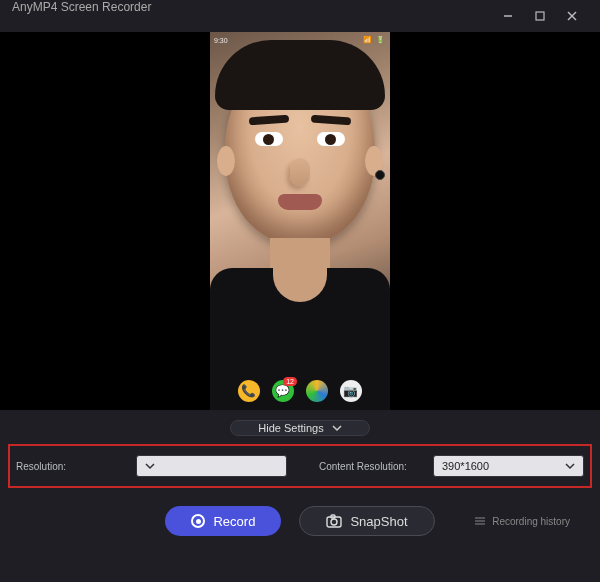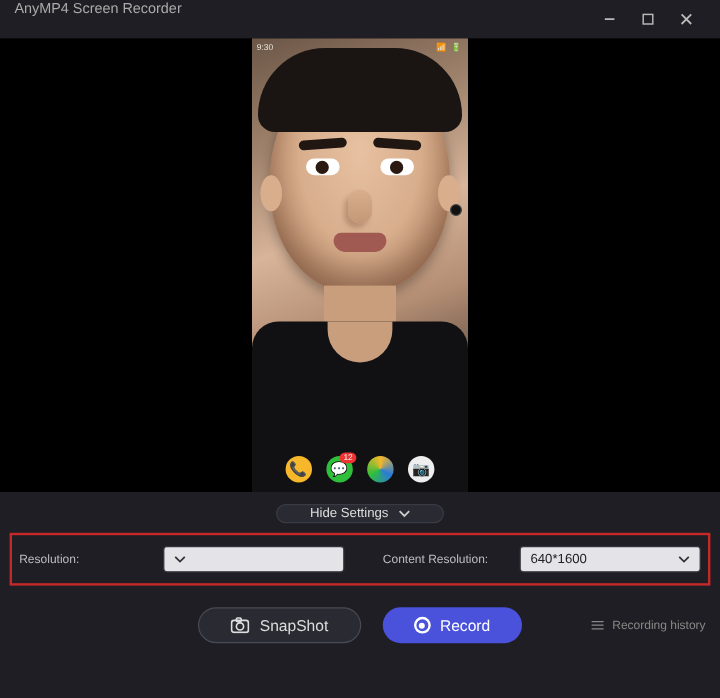--- a/index.html
+++ b/index.html
@@ -51,21 +51,21 @@
 .spacer-mid { width:16px; }
 .settings-row.row2 { width: 58%; }
 
 .action-bar { display:flex; align-items:center; justify-content:center; gap:18px; margin-top:16px; position:relative; height:34px; }
 .btn { height:30px; border-radius:15px; display:flex; align-items:center; justify-content:center; gap:8px; font-size:13px; cursor:pointer; padding:0 26px; }
 .btn-record { background:#4a52dc; color:#fff; font-weight:500; }
 .btn-record .rec-icon{width:14px;height:14px;border:2px solid #fff;border-radius:50%;display:flex;align-items:center;justify-content:center;}
 .btn-record .rec-icon::after{content:"";width:5px;height:5px;background:#fff;border-radius:50%;}
 .btn-snapshot { background:#2a2a32; border:1px solid #4a4a54; color:#ddd; }
 .btn-snapshot svg{stroke:#ddd;fill:none;}
-.rec-history { position:absolute; right:12px; display:flex; align-items:center; gap:6px; font-size:10px; color:#888; cursor:pointer; }
+.rec-history { position:absolute; right:30px; display:flex; align-items:center; gap:6px; font-size:10px; color:#888; cursor:pointer; }
 .rec-history svg{stroke:#888;}
 </style>
 </head>
 <body>
 
 <div class="titlebar">
   <span class="title">AnyMP4 Screen Recorder</span>
   <div class="win-btn">
       <svg width="12" height="12">
         <line x1="2" y1="6" x2="10" y2="6" stroke-width="1.5"></line>
@@ -124,40 +124,40 @@
   <div class="settings-row">
     <label>Resolution:</label>
     <div class="dropdown">
       <svg width="10" height="10">
           <polyline points="1,3 5,7 9,3" fill="none" stroke-width="1.5"></polyline>
         </svg>
     </div>
     <div class="spacer-mid"></div>
     <label style="width:106px">Content Resolution:</label>
     <div class="dropdown">
-      <span class="val">640*1600</span>
+      <span class="val">390*1600</span>
       <svg width="10" height="10">
           <polyline points="1,3 5,7 9,3" fill="none" stroke-width="1.5"></polyline>
         </svg>
     </div>
   </div>
 </div>
 
 <div class="action-bar">
+  <div class="btn btn-record">
+    <span class="rec-icon"></span>
+    <span>Record</span>
+  </div>
   <div class="btn btn-snapshot">
     <svg width="16" height="14">
         <rect x="1" y="3" width="14" height="10" rx="2" stroke-width="1.4"></rect>
         <circle cx="8" cy="8" r="3" stroke-width="1.4"></circle>
         <rect x="5" y="1" width="4" height="3" rx="1" stroke-width="1.4"></rect>
       </svg>
     <span>SnapShot</span>
-  </div>
-  <div class="btn btn-record">
-    <span class="rec-icon"></span>
-    <span>Record</span>
   </div>
   <div class="rec-history">
     <svg width="12" height="10" fill="none">
         <line x1="1" y1="2" x2="11" y2="2" stroke-width="1"></line>
         <line x1="1" y1="5" x2="11" y2="5" stroke-width="1"></line>
         <line x1="1" y1="8" x2="11" y2="8" stroke-width="1"></line>
       </svg>
     <span>Recording history</span>
   </div>
 </div>

